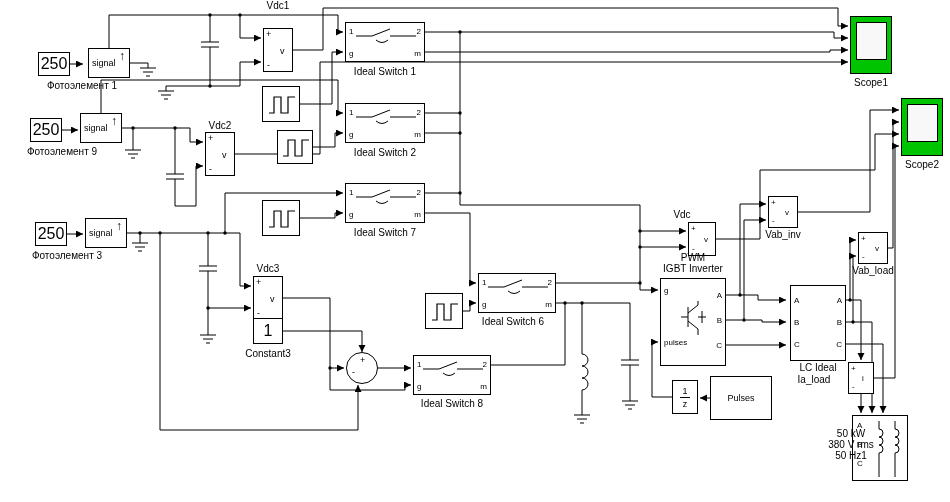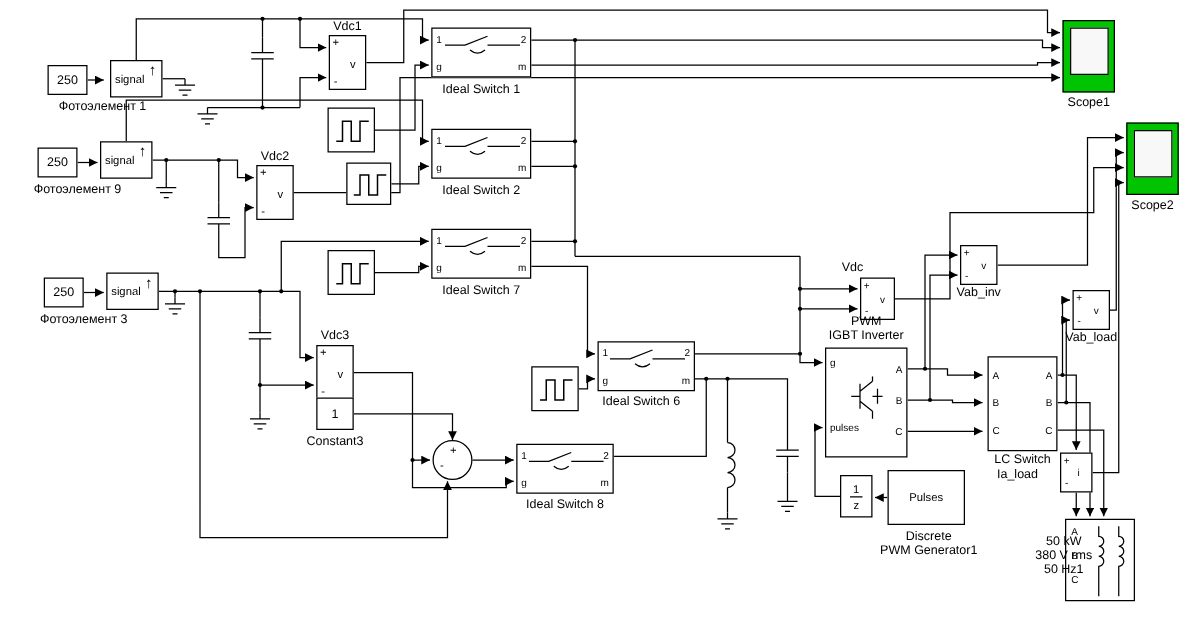--- a/index.html
+++ b/index.html
@@ -5,21 +5,21 @@
   html,body{margin:0;padding:0;background:#fff;}
   #canvas{position:relative;width:950px;height:502px;background:#fff;overflow:hidden;
           font-family:"Liberation Sans",sans-serif;color:#000;}
   #wires{position:absolute;left:0;top:0;}
   .w{stroke:#000;stroke-width:1;fill:none;}
   .dot{fill:#000;}
   .blk{position:absolute;background:#fff;border:1px solid #000;box-sizing:border-box;}
   .cap{position:absolute;font-size:10px;line-height:11px;text-align:center;white-space:nowrap;}
   .p8{position:absolute;font-size:8px;line-height:8px;}
   .p9{position:absolute;font-size:9px;line-height:9px;}
-  .valblk{display:flex;align-items:center;justify-content:center;font-size:10px;}
+  .valblk{display:flex;align-items:center;justify-content:center;font-size:16px;}
   .scope{background:#00c400;}
   .scope-screen{position:absolute;left:5px;top:5px;width:29px;height:36px;background:#f8f8f8;border:1px solid #000;}
   .sumc{border-radius:50%;}
   .frac{position:absolute;left:0;top:0;right:0;bottom:0;display:flex;flex-direction:column;
         align-items:center;justify-content:center;font-size:9px;line-height:10px;}
   .fbar{width:10px;height:1px;background:#000;margin:1px 0;}
 </style>
 </head>
 <body>
 
@@ -329,41 +329,37 @@
     <span class="p8" style="left:4px;top:44px">C</span>
     <svg style="position:absolute;left:0;top:0" width="56" height="66" viewBox="0 0 56 66">
       <path d="M26 5 V13 a4 4 0 0 1 0 8 a4 4 0 0 1 0 8 a4 4 0 0 1 0 8 V61" fill="none" stroke="#000"></path>
       <path d="M42 5 V13 a4 4 0 0 1 0 8 a4 4 0 0 1 0 8 a4 4 0 0 1 0 8 V61" fill="none" stroke="#000"></path>
     </svg>
   </div>
 
   <div class="cap" style="left:27px;top:80px;width:110px">Фотоэлемент 1</div>
   <div class="cap" style="left:7px;top:146px;width:110px">Фотоэлемент 9</div>
   <div class="cap" style="left:12px;top:250px;width:110px">Фотоэлемент 3</div>
-  <div class="cap" style="left:248px;top:16px;width:60px">Vdc1</div>
+  <div class="cap" style="left:248px;top:0;width:60px">Vdc1</div>
   <div class="cap" style="left:190px;top:120px;width:60px">Vdc2</div>
   <div class="cap" style="left:238px;top:263px;width:60px">Vdc3</div>
   <div class="cap" style="left:652px;top:209px;width:60px">Vdc</div>
   <div class="cap" style="left:345px;top:66px;width:80px">Ideal Switch 1</div>
   <div class="cap" style="left:345px;top:147px;width:80px">Ideal Switch 2</div>
   <div class="cap" style="left:345px;top:227px;width:80px">Ideal Switch 7</div>
   <div class="cap" style="left:413px;top:398px;width:78px">Ideal Switch 8</div>
   <div class="cap" style="left:474px;top:316px;width:78px">Ideal Switch 6</div>
   <div class="cap" style="left:238px;top:348px;width:60px">Constant3</div>
   <div class="cap" style="left:846px;top:77px;width:50px">Scope1</div>
   <div class="cap" style="left:897px;top:159px;width:50px">Scope2</div>
   <div class="cap" style="left:650px;top:252px;width:86px">
     <div>PWM</div>
     <div>IGBT Inverter</div>
   </div>
-  <div class="cap" style="left:698px;top:424px;width:90px">
-    <div>Discrete</div>
-    <div>PWM Generator1</div>
-  </div>
-  <div class="cap" style="left:790px;top:362px;width:56px">LC Switch</div>
+  <div class="cap" style="left:790px;top:362px;width:56px">LC Ideal</div>
   <div class="cap" style="left:786px;top:374px;width:56px">Ia_load</div>
   <div class="cap" style="left:760px;top:229px;width:46px">Vab_inv</div>
   <div class="cap" style="left:849px;top:265px;width:48px">Vab_load</div>
   <div class="cap" style="left:824px;top:428px;width:54px">
     <div>50 kW</div>
     <div>380 V rms</div>
     <div>50 Hz1</div>
   </div>
 
 </div>

